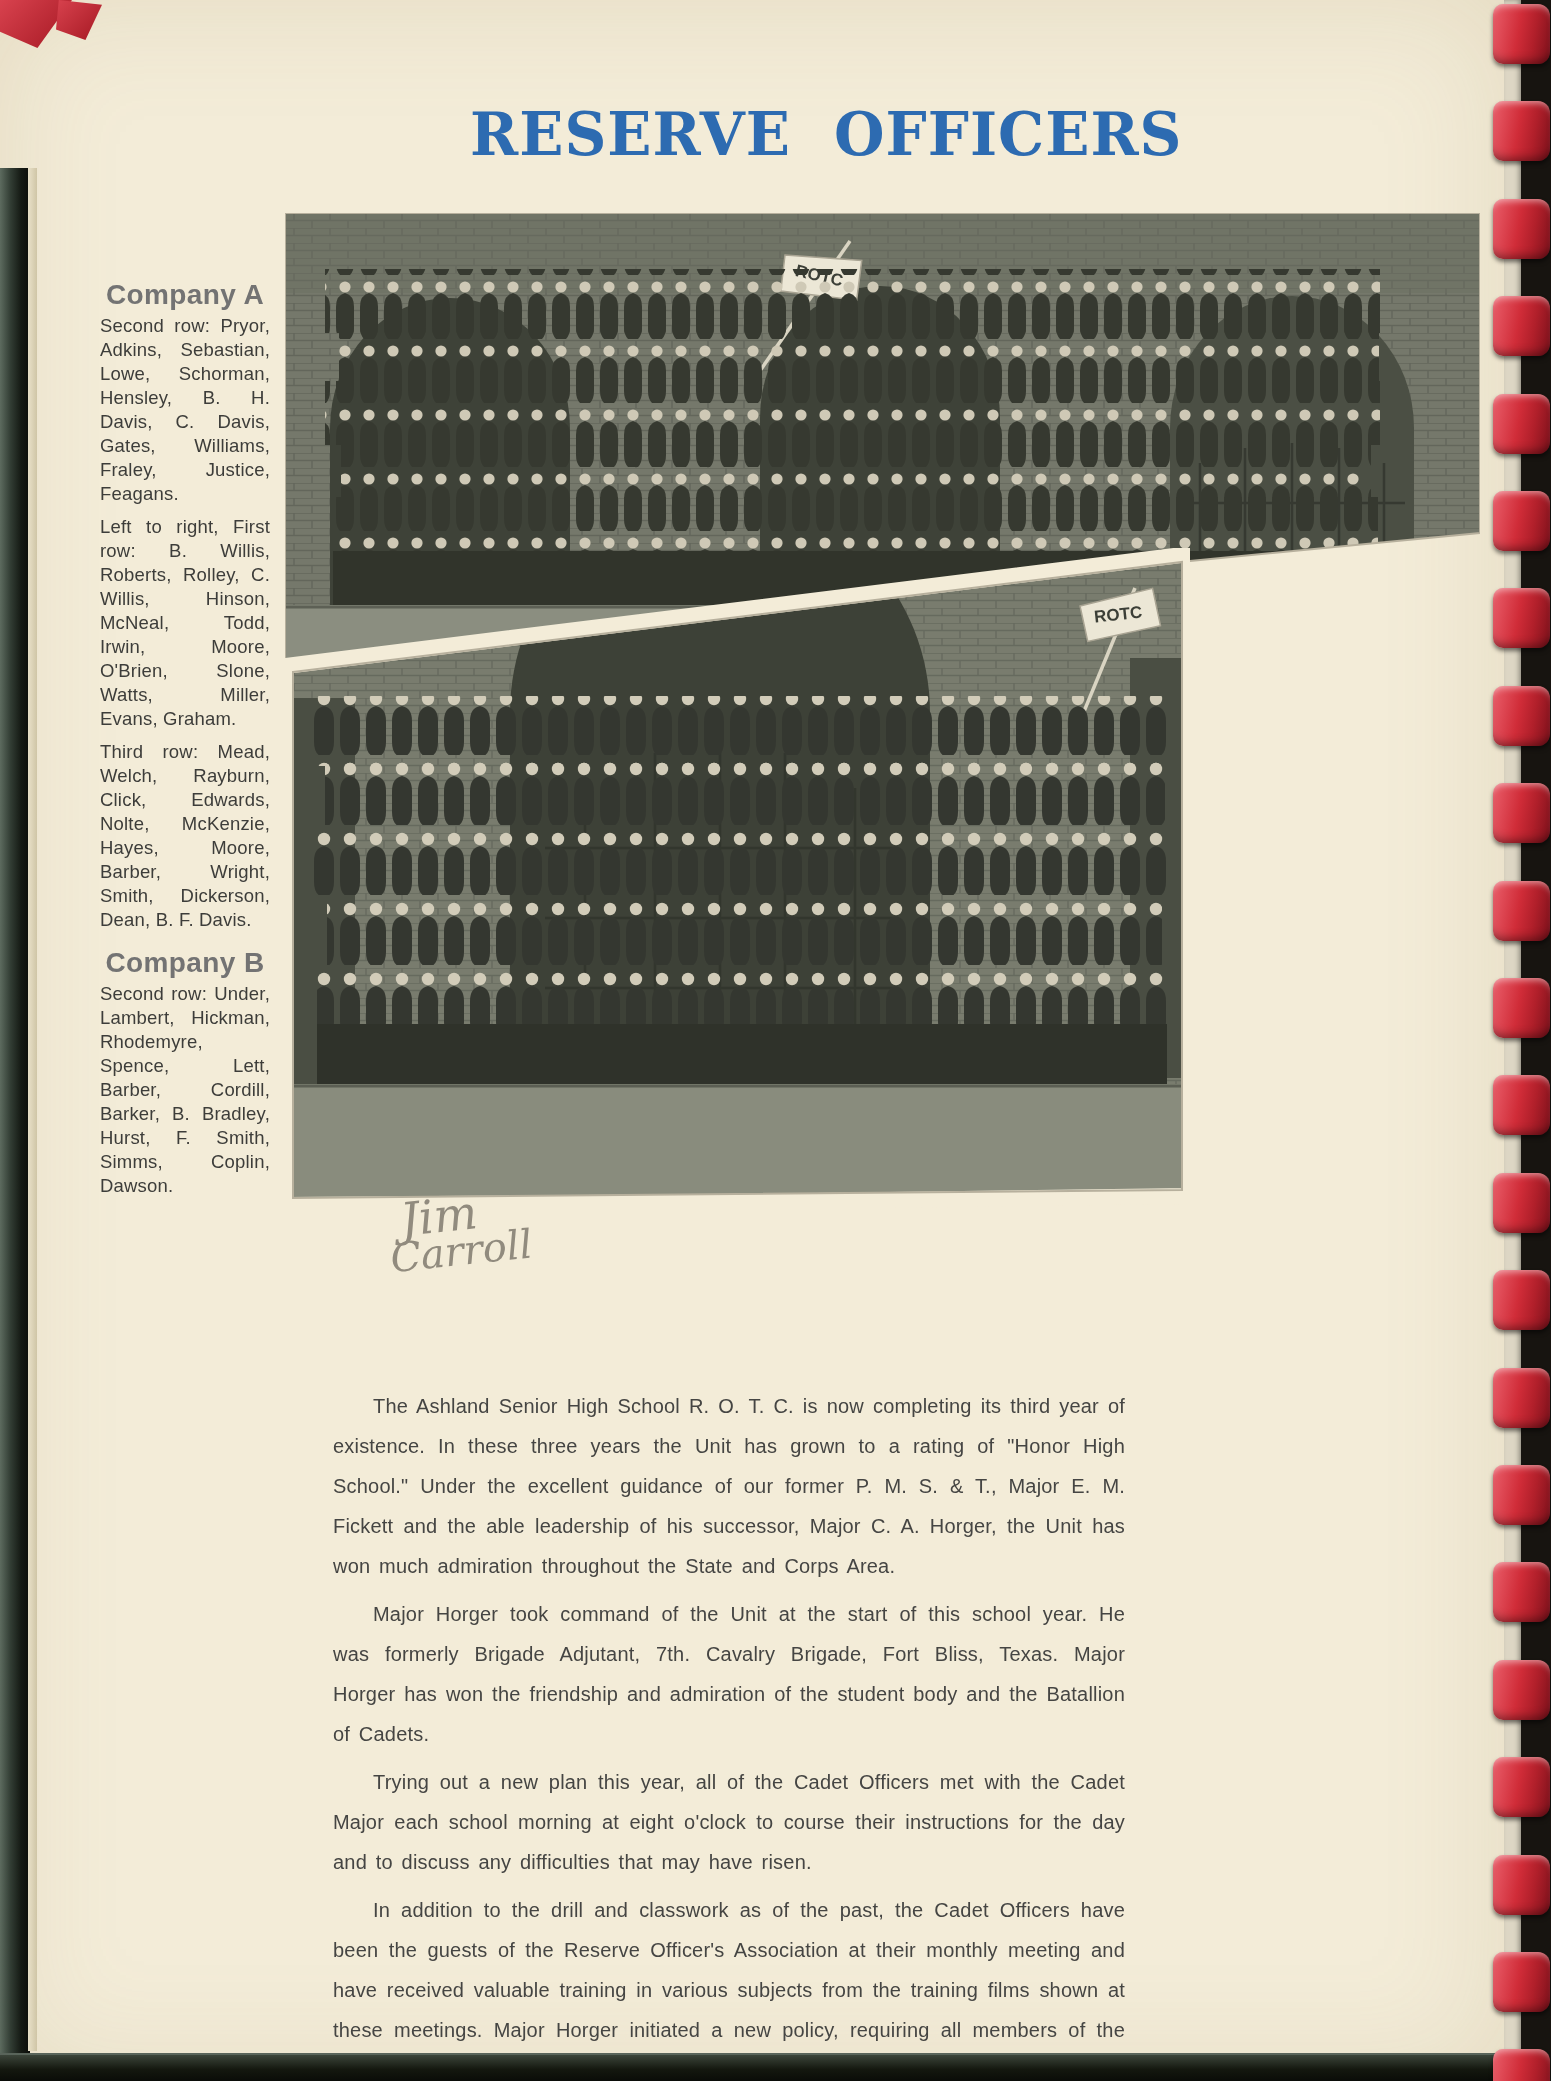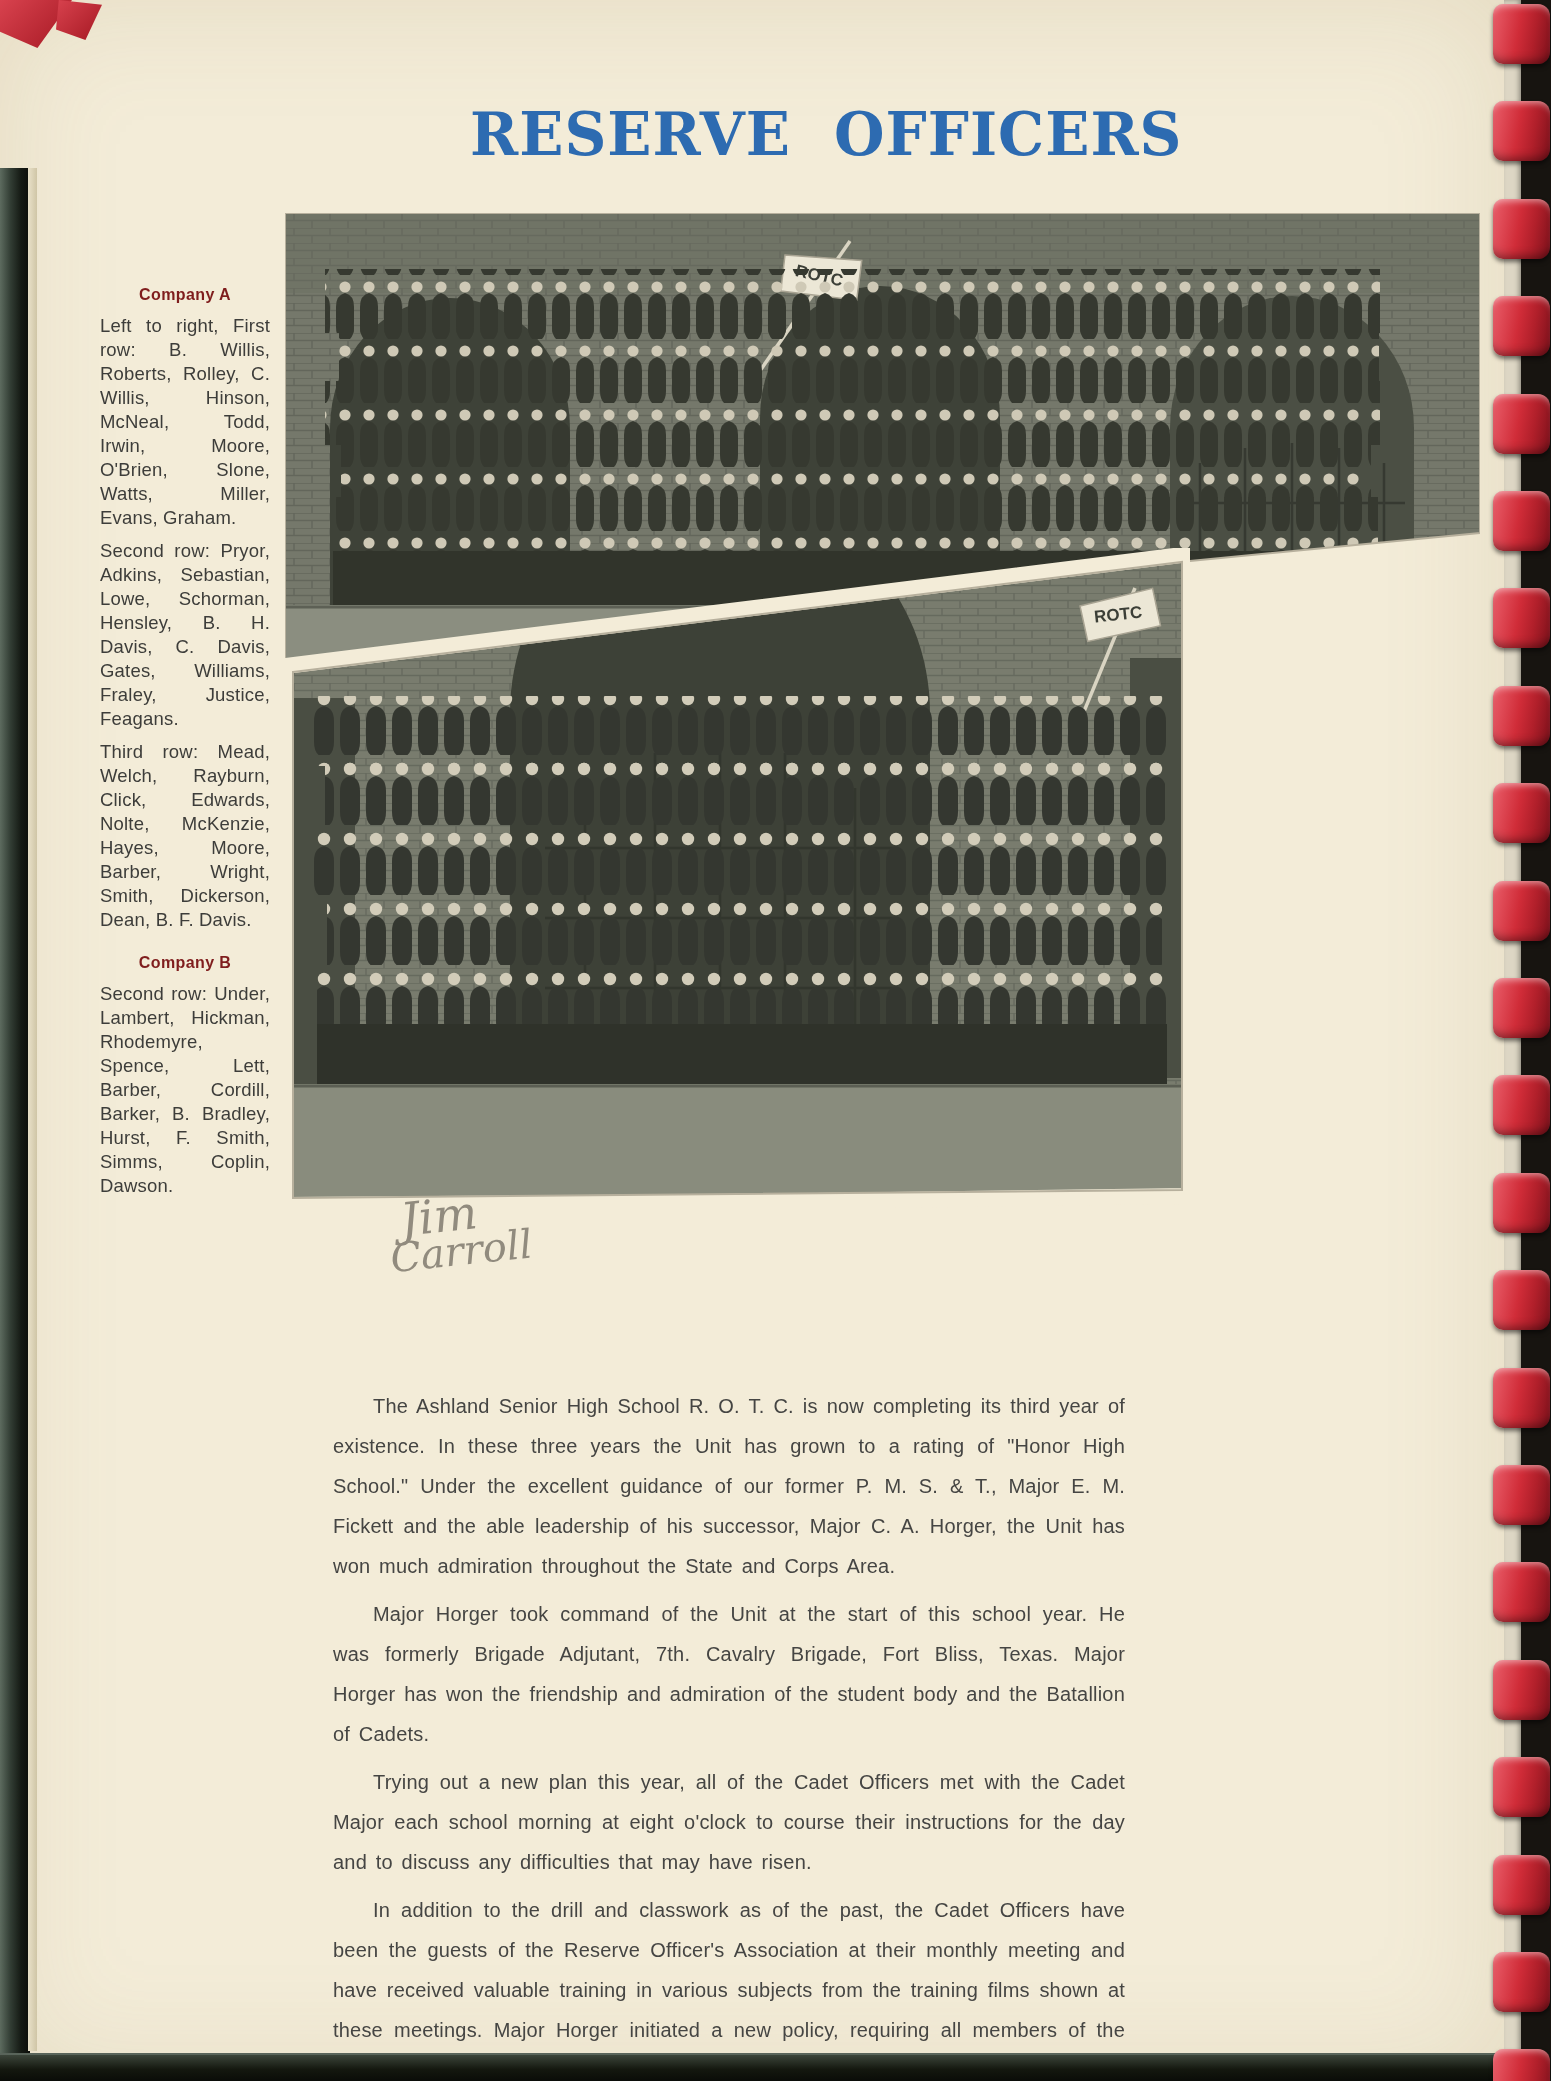--- a/index.html
+++ b/index.html
@@ -48,22 +48,22 @@
     font-family:"DejaVu Serif", serif;font-weight:700;
     font-size:58px;letter-spacing:1px;word-spacing:22px;
     color:#2d6bb1;white-space:nowrap;transform:scaleY(1.04);
   }
   
   .sidebar{
     position:absolute;left:100px;top:282px;width:170px;z-index:3;
     color:#3d3d3a;font-size:18.5px;line-height:24px;letter-spacing:.2px;
   }
   .sidebar h2{
-    margin:0 0 6px 0;font-size:16px;line-height:26px;text-align:center;
-    font-weight:700;color:#7f1d1d;letter-spacing:.4px;
+    margin:0 0 6px 0;font-size:28px;line-height:26px;text-align:center;
+    font-weight:700;color:#737373;letter-spacing:.4px;
   }
   .sidebar p{margin:0 0 9px 0;text-align:justify;}
   .company-b{margin-top:18px;}
   
   .photo{position:absolute;z-index:2;}
   .photo svg{display:block;}
   .photo1{left:285px;top:213px;width:1195px;height:532px;}
   .photo2{left:285px;top:548px;width:905px;height:660px;}
   
   .signature{
@@ -83,22 +83,22 @@
 </head>
 <body>
 
 <div class="page">
 
   <h1 class="title">RESERVE OFFICERS</h1>
 
   <aside class="sidebar">
     <section class="company-a">
       <h2>Company A</h2>
+      <p>Second row: Pryor, Adkins, Sebastian, Lowe, Schorman, Hensley, B. H. Davis, C. Davis, Gates, Williams, Fraley, Justice, Feagans.</p>
       <p>Left to right, First row: B. Willis, Roberts, Rolley, C. Willis, Hinson, McNeal, Todd, Irwin, Moore, O'Brien, Slone, Watts, Miller, Evans, Graham.</p>
-      <p>Second row: Pryor, Adkins, Sebastian, Lowe, Schorman, Hensley, B. H. Davis, C. Davis, Gates, Williams, Fraley, Justice, Feagans.</p>
       <p>Third row: Mead, Welch, Rayburn, Click, Edwards, Nolte, McKenzie, Hayes, Moore, Barber, Wright, Smith, Dickerson, Dean, B. F. Davis.</p>
     </section>
     <section class="company-b">
       <h2>Company B</h2>
       <p>Second row: Under, Lambert, Hickman, Rhodemyre, Spence, Lett, Barber, Cordill, Barker, B. Bradley, Hurst, F. Smith, Simms, Coplin, Dawson.</p>
     </section>
   </aside>
 
   <div class="photo photo1">
     <svg width="1195" height="532" viewBox="0 0 1195 532" xmlns="http://www.w3.org/2000/svg">

